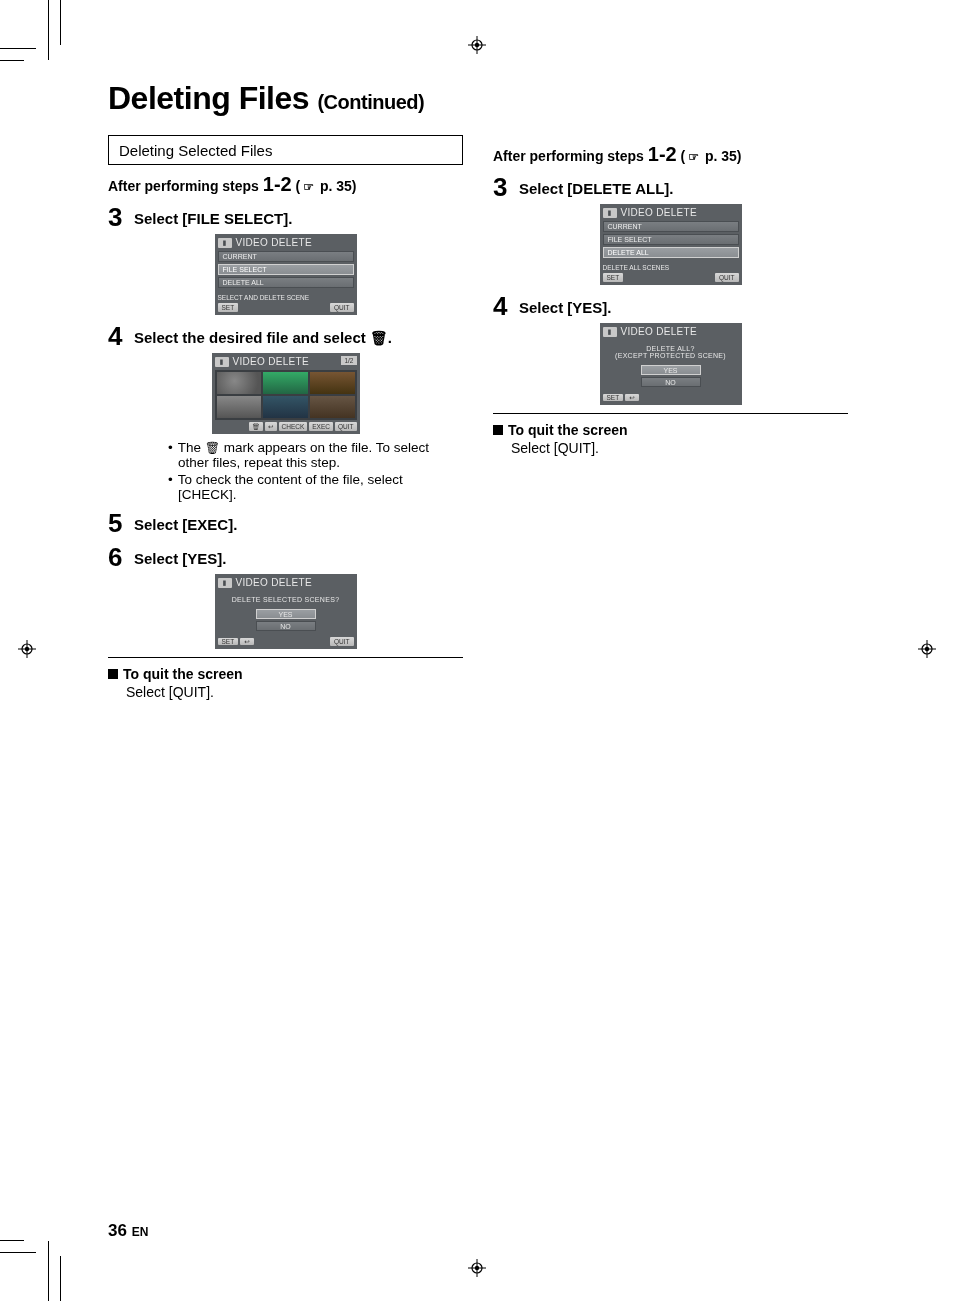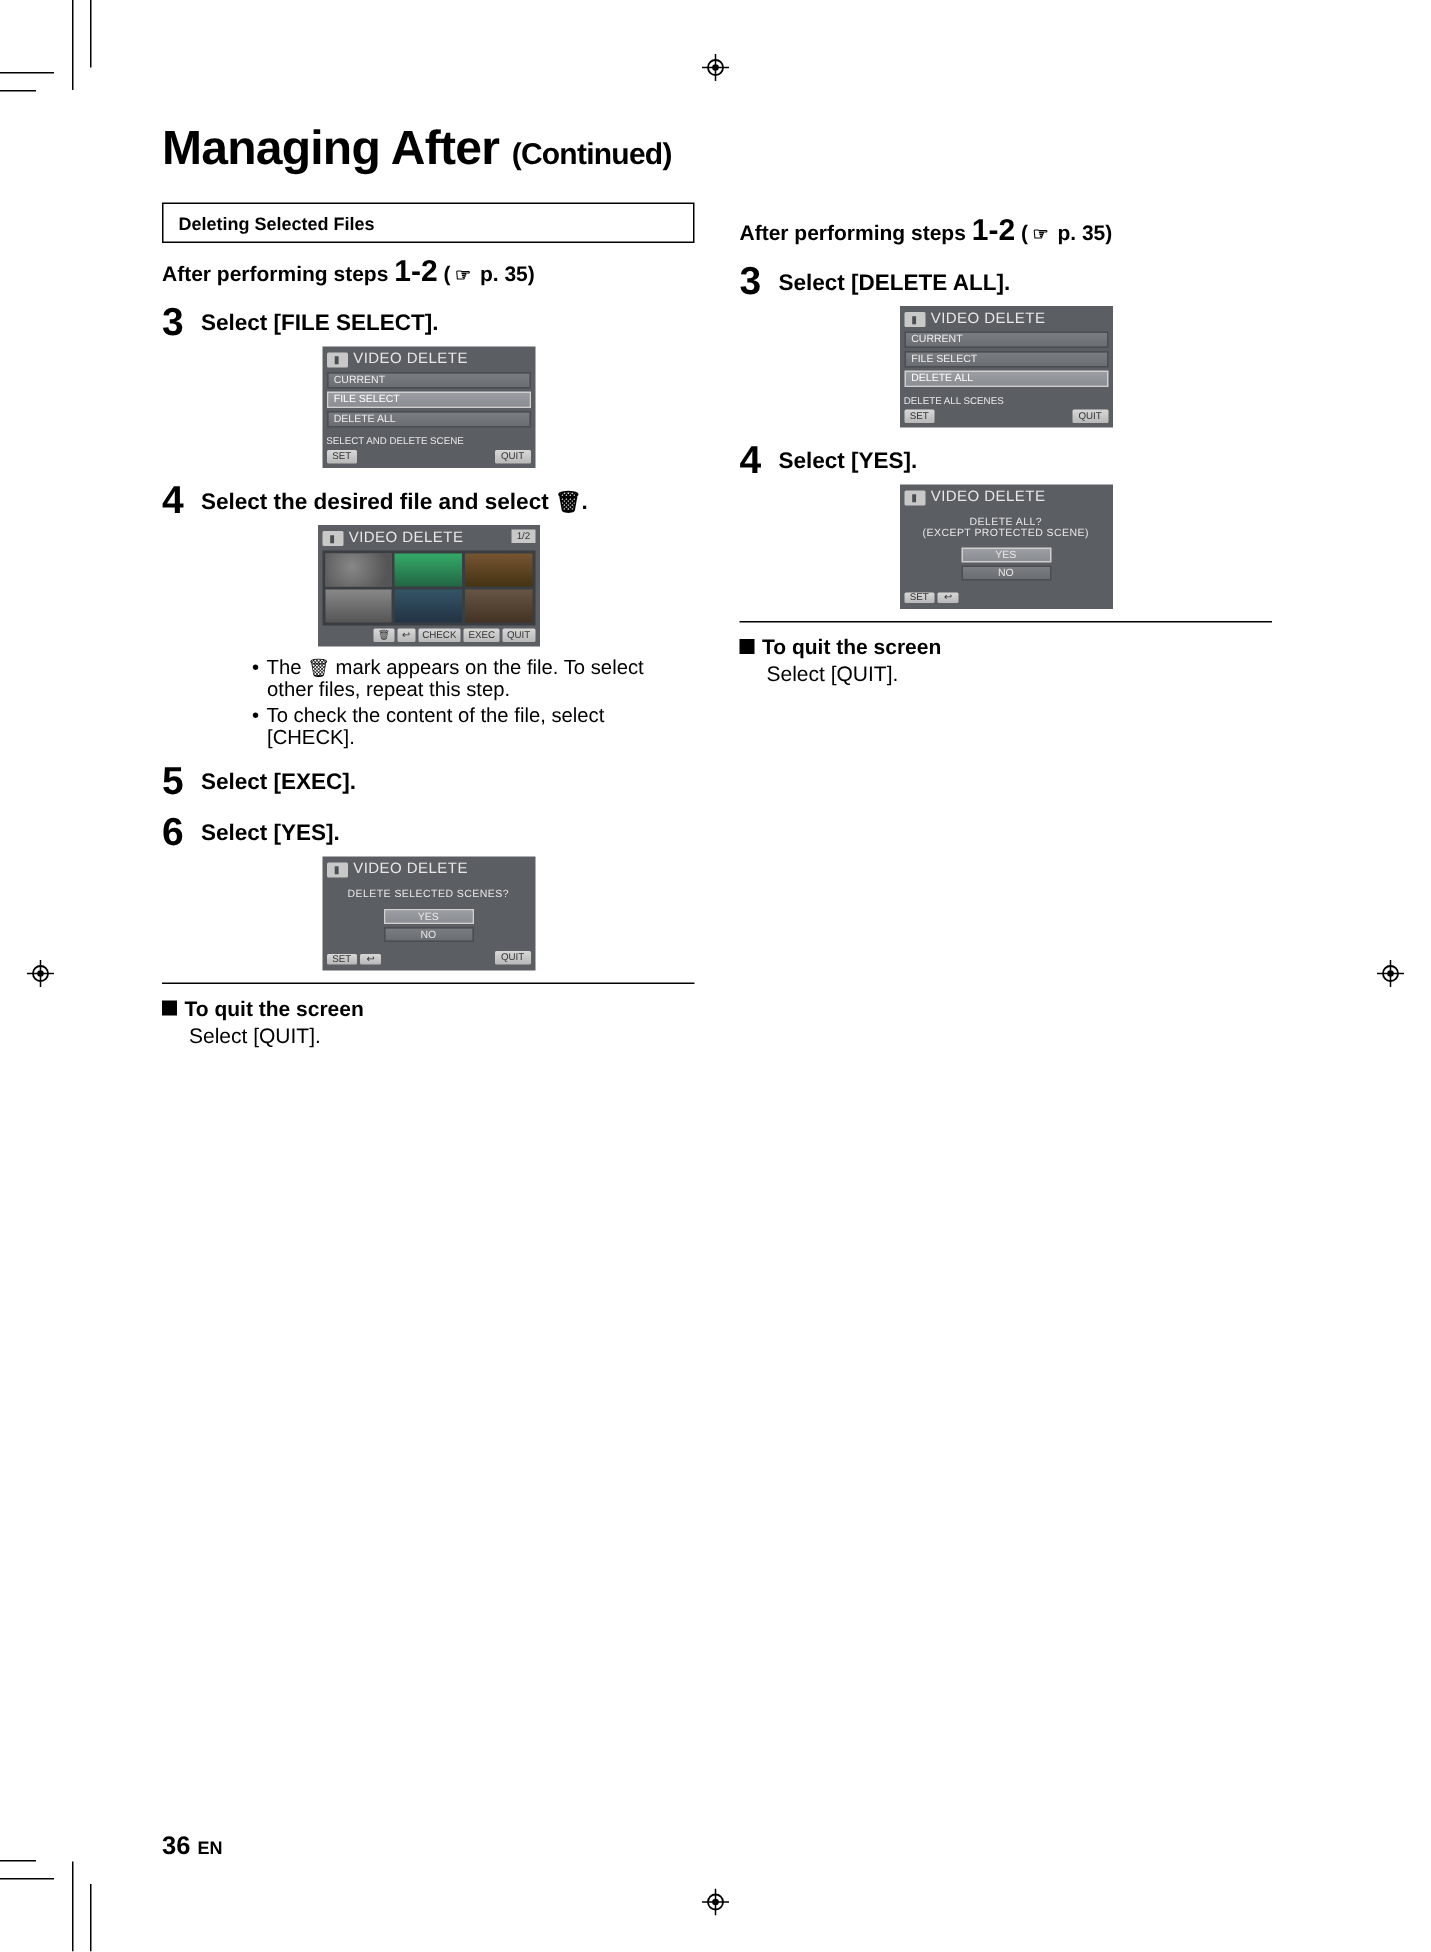--- a/index.html
+++ b/index.html
@@ -27,22 +27,22 @@
 
   h1 { margin:0 0 18px 0; font-size: 32px; font-weight: bold; letter-spacing: -0.5px; }
   h1 .cont { font-size: 20px; font-weight: bold; }
 
   .cols { display:flex; gap: 30px; }
   .col { flex: 1 1 0; }
 
   .section-title {
     border: 1px solid #000;
     padding: 6px 10px 5px 10px;
-    font-weight: bold;
-    font-size: 12px;
+    font-weight: normal;
+    font-size: 15px;
   }
   .intro { font-size: 14px; font-weight: bold; margin: 8px 0 6px 0; }
   .intro .steps { font-size: 20px; }
   .intro .pointer::before { content: "☞"; font-size: 12px; margin: 0 2px 0 3px; }
 
   .step { display:flex; align-items:flex-start; margin: 8px 0 4px 0; }
   .step .num { font-size: 26px; font-weight: bold; width: 26px; line-height: 1; }
   .step .txt { font-size: 15px; font-weight: bold; padding-top: 6px; flex:1; }
   .step .trash { font-size: 14px; }
 
@@ -170,21 +170,21 @@
   <svg viewBox="0 0 18 18">
       <circle cx="9" cy="9" r="5" fill="none" stroke="#000" stroke-width="1.2"></circle>
       <line x1="9" y1="0" x2="9" y2="18" stroke="#000"></line>
       <line x1="0" y1="9" x2="18" y2="9" stroke="#000"></line>
       <circle cx="9" cy="9" r="2.2" fill="#000"></circle>
     </svg>
 </div>
 
 <div class="page">
   <h1>
-    <span>Managing After</span>
+    <span>Deleting Files</span>
     <span class="cont">(Continued)</span>
   </h1>
 
   <div class="cols">
 
     <div class="col">
       <div class="section-title">Deleting Selected Files</div>
 
       <div class="intro">
         <span>After performing steps </span><span class="steps">1-2</span><span> (</span><span class="pointer"></span><span> p. 35)</span>

